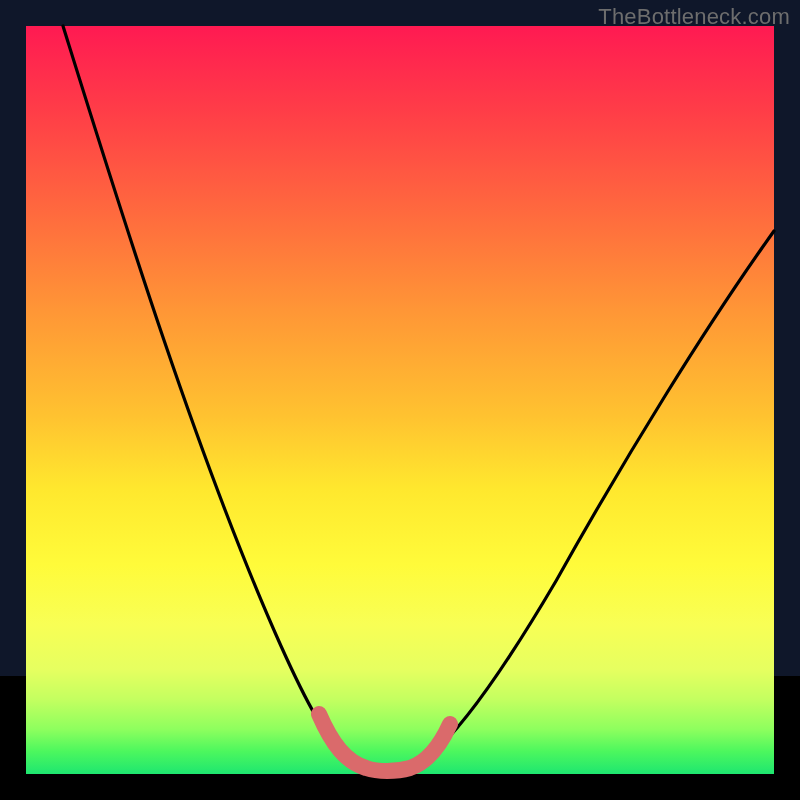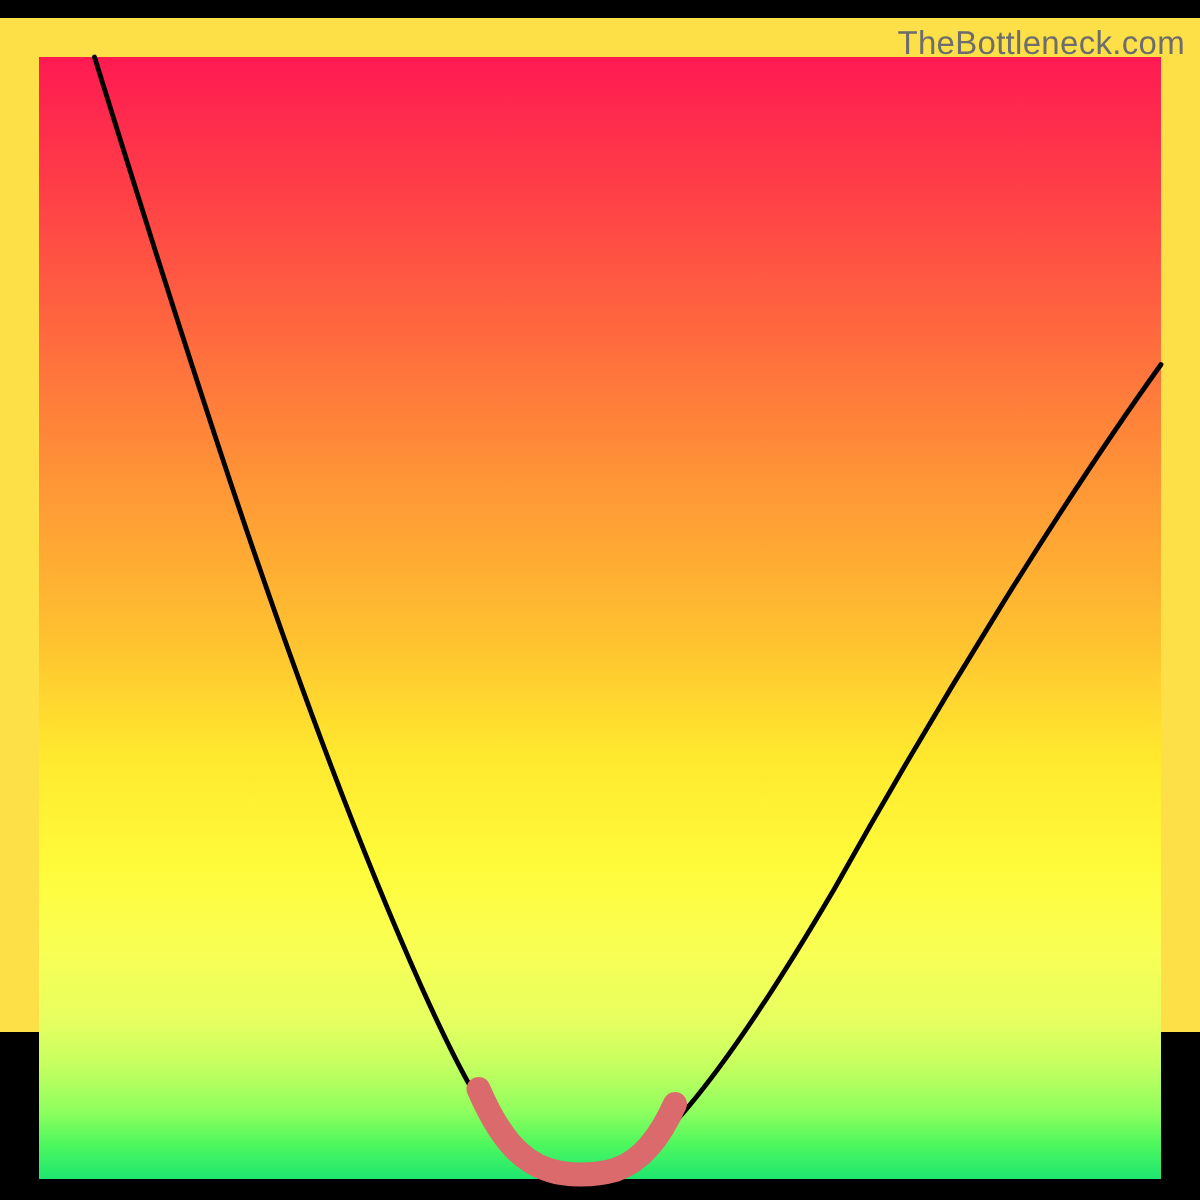--- a/index.html
+++ b/index.html
@@ -7,24 +7,24 @@
     padding: 0;
     width: 800px;
     height: 800px;
     background: #000;
     overflow: hidden;
     font-family: Arial, Helvetica, sans-serif;
   }
   .frame {
     position: absolute;
     left: 0;
-    top: 12px;
+    top: 0;
     width: 800px;
     height: 676px;
-    background: #fde047;
+    background: #0f172a;
   }
   .plot {
     position: absolute;
     left: 26px;
     top: 26px;
     width: 748px;
     height: 748px;
     
     background: linear-gradient(to bottom,
       #ff1a52 0%,

